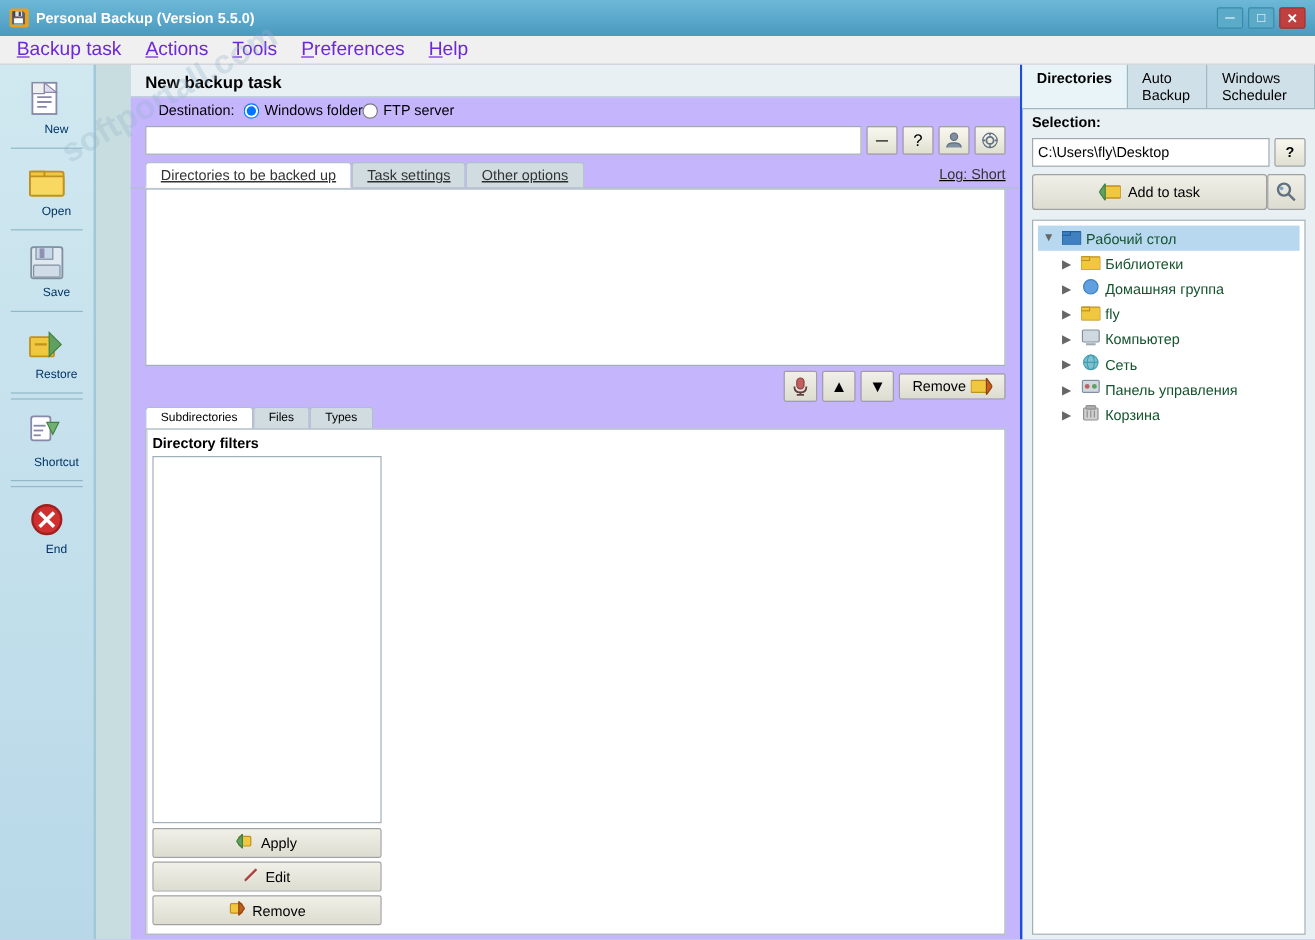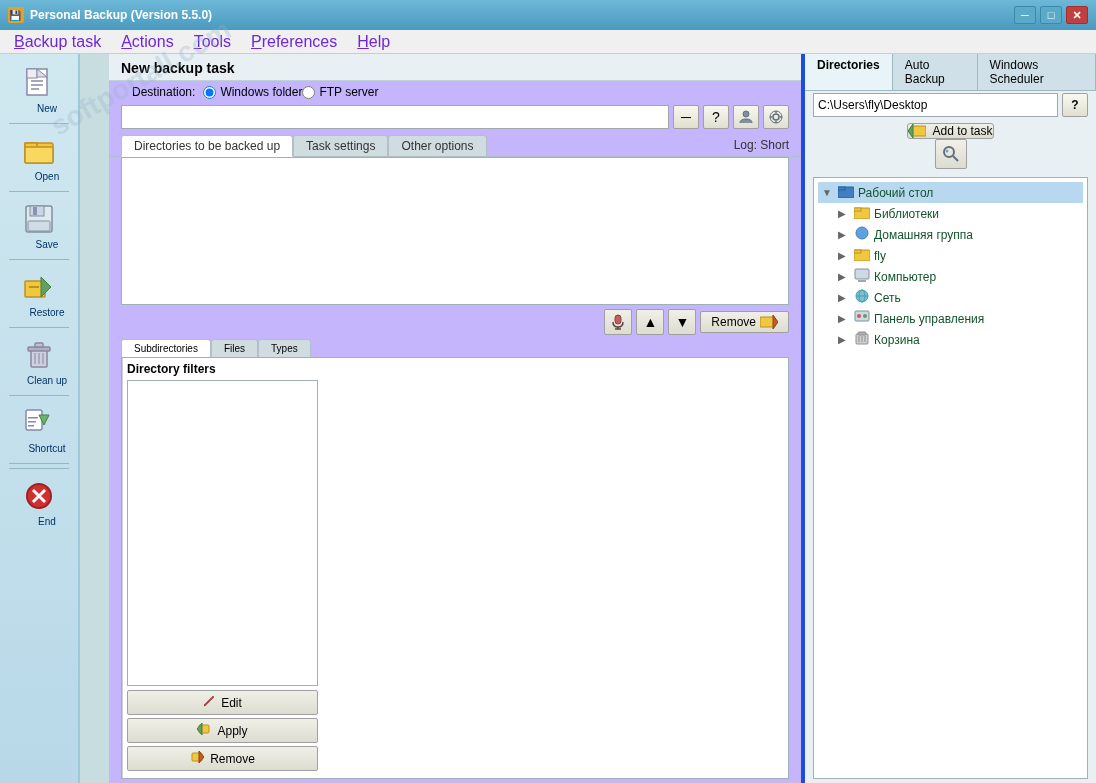--- a/index.html
+++ b/index.html
@@ -183,20 +183,21 @@
       border-radius: 2px;
       cursor: pointer;
       display: flex; align-items: center; justify-content: center;
       font-size: 14px;
     }
 
     
     #tabs-area {
       padding: 4px 12px 0 12px;
       border-bottom: 1px solid #b0c0c8;
+      text-decoration: underline;
     }
     .tab-bar { display: flex; gap: 0; }
     .tab {
       padding: 3px 12px;
       border: 1px solid #b0c0c8;
       border-bottom: none;
       background: #d0dce0;
       cursor: pointer;
       font-size: 12px;
       color: #333;
@@ -353,23 +354,23 @@
       cursor: pointer;
       padding: 4px 8px;
       font-size: 12px;
       margin-bottom: 3px;
       justify-content: center;
     }
     .filter-action-btn .btn-icon { font-size: 13px; }
 
     
     #right-panel {
-      width: 295px;
+      width: 246px;
       background: #e8f0f4;
-      border-left: 4px solid #1d4ed8;
+      border-left: 2px solid #1d4ed8;
       display: flex;
       flex-direction: column;
     }
     #right-tabs {
       display: flex;
       background: #d0e0e8;
       border-bottom: 1px solid #a0b8c0;
     }
     .right-tab {
       padding: 4px 12px;
@@ -408,21 +409,20 @@
       border-radius: 2px;
       cursor: pointer;
       display: flex; align-items: center; justify-content: center;
       font-size: 12px; font-weight: bold;
     }
     #add-to-task-row {
       display: flex;
       align-items: center;
       padding: 4px 8px;
       gap: 0;
-      flex-direction: column;
     }
     #add-to-task-btn {
       flex: 1;
       height: 30px;
       background: linear-gradient(to bottom, #f0f0e8, #dcdcd0);
       border: 1px solid #a0a0a0;
       border-radius: 3px;
       cursor: pointer;
       display: flex; align-items: center; justify-content: center; gap: 6px;
       font-size: 12px;
@@ -542,33 +542,20 @@
       <div class="sidebar-icon">
         <svg width="32" height="32" viewBox="0 0 32 32">
           <rect x="2" y="10" width="20" height="16" rx="1" fill="#f0c840" stroke="#c09020" stroke-width="1.5"></rect>
           <polygon points="18,6 28,16 18,26" fill="#60a060" stroke="#408040" stroke-width="1"></polygon>
           <line x1="6" y1="16" x2="16" y2="16" stroke="#c09020" stroke-width="2"></line>
         </svg>
       </div>
       <span class="sidebar-label">Restore</span>
     </div>
     <div class="sidebar-divider"></div>
-    <div class="sidebar-btn">
-      <div class="sidebar-icon">
-        <svg width="32" height="32" viewBox="0 0 32 32">
-          <rect x="8" y="10" width="16" height="18" rx="1" fill="#d0d0e0" stroke="#8888a0" stroke-width="1.5"></rect>
-          <rect x="5" y="8" width="22" height="4" rx="1" fill="#b0b0c0" stroke="#8888a0" stroke-width="1.5"></rect>
-          <rect x="12" y="4" width="8" height="4" rx="1" fill="#c0c0d0" stroke="#8888a0" stroke-width="1.5"></rect>
-          <line x1="12" y1="14" x2="12" y2="25" stroke="#8888a0" stroke-width="1"></line>
-          <line x1="16" y1="14" x2="16" y2="25" stroke="#8888a0" stroke-width="1"></line>
-          <line x1="20" y1="14" x2="20" y2="25" stroke="#8888a0" stroke-width="1"></line>
-        </svg>
-      </div>
-      <span class="sidebar-label">Clean up</span>
-    </div>
     <div class="sidebar-divider"></div>
     <div class="sidebar-btn">
       <div class="sidebar-icon">
         <svg width="32" height="32" viewBox="0 0 32 32">
           <rect x="3" y="3" width="16" height="20" rx="2" fill="white" stroke="#88a" stroke-width="1.5"></rect>
           <polygon points="16,8 26,8 21,18" fill="#70b070" stroke="#408040" stroke-width="1"></polygon>
           <rect x="5" y="10" width="10" height="1.5" fill="#88a"></rect>
           <rect x="5" y="14" width="8" height="1.5" fill="#88a"></rect>
           <rect x="5" y="18" width="6" height="1.5" fill="#88a"></rect>
         </svg>
@@ -673,34 +660,34 @@
       </div>
 
       <div id="sub-content">
 
 
         <div id="filter-panel">
           <div class="filter-label">Directory filters</div>
           <div id="filter-list"></div>
           <button class="filter-action-btn">
             <span class="btn-icon">
-              <svg width="12" height="12" viewBox="0 0 12 12">
-                <polygon points="2,10 1,11 2,11 11,2 10,1 1,10" fill="#c04040" stroke="#902020" stroke-width="0.5"></polygon>
-              </svg>
-            </span>
-            <span>Edit</span>
-          </button>
-          <button class="filter-action-btn">
-            <span class="btn-icon">
               <svg width="14" height="12" viewBox="0 0 14 12">
                 <rect x="2" y="2" width="10" height="8" rx="1" fill="#f0c840" stroke="#c09020" stroke-width="1"></rect>
                 <polygon points="5,0 0,6 5,12" fill="#60a060" stroke="#408040" stroke-width="1"></polygon>
               </svg>
             </span>
             <span>Apply</span>
+          </button>
+          <button class="filter-action-btn">
+            <span class="btn-icon">
+              <svg width="12" height="12" viewBox="0 0 12 12">
+                <polygon points="2,10 1,11 2,11 11,2 10,1 1,10" fill="#c04040" stroke="#902020" stroke-width="0.5"></polygon>
+              </svg>
+            </span>
+            <span>Edit</span>
           </button>
           <button class="filter-action-btn">
             <span class="btn-icon">
               <svg width="14" height="12" viewBox="0 0 14 12">
                 <rect x="2" y="2" width="10" height="8" rx="1" fill="#f0c840" stroke="#c09020" stroke-width="1"></rect>
                 <polygon points="9,0 14,6 9,12" fill="#c06020" stroke="#904010" stroke-width="1"></polygon>
               </svg>
             </span>
             <span>Remove</span>
           </button>
@@ -710,20 +697,23 @@
   </div>
 
   <div id="right-panel">
 
     <div id="right-tabs">
       <div class="right-tab active">Directories</div>
       <div class="right-tab">Auto Backup</div>
       <div class="right-tab">Windows Scheduler</div>
     </div>
 
+    <div id="selection-row">
+      <span>Selection:</span>
+    </div>
     <div id="selection-path-row">
       <input type="text" id="selection-path" value="C:\Users\fly\Desktop" style="">
       <button class="question-btn">?</button>
     </div>
 
     <div id="add-to-task-row">
       <button id="add-to-task-btn">
         <svg width="18" height="14" viewBox="0 0 18 14">
           <rect x="4" y="2" width="14" height="10" rx="1" fill="#f0c840" stroke="#c09020" stroke-width="1.2"></rect>
           <polygon points="5,0 0,7 5,14" fill="#60a060" stroke="#408040" stroke-width="1"></polygon>

